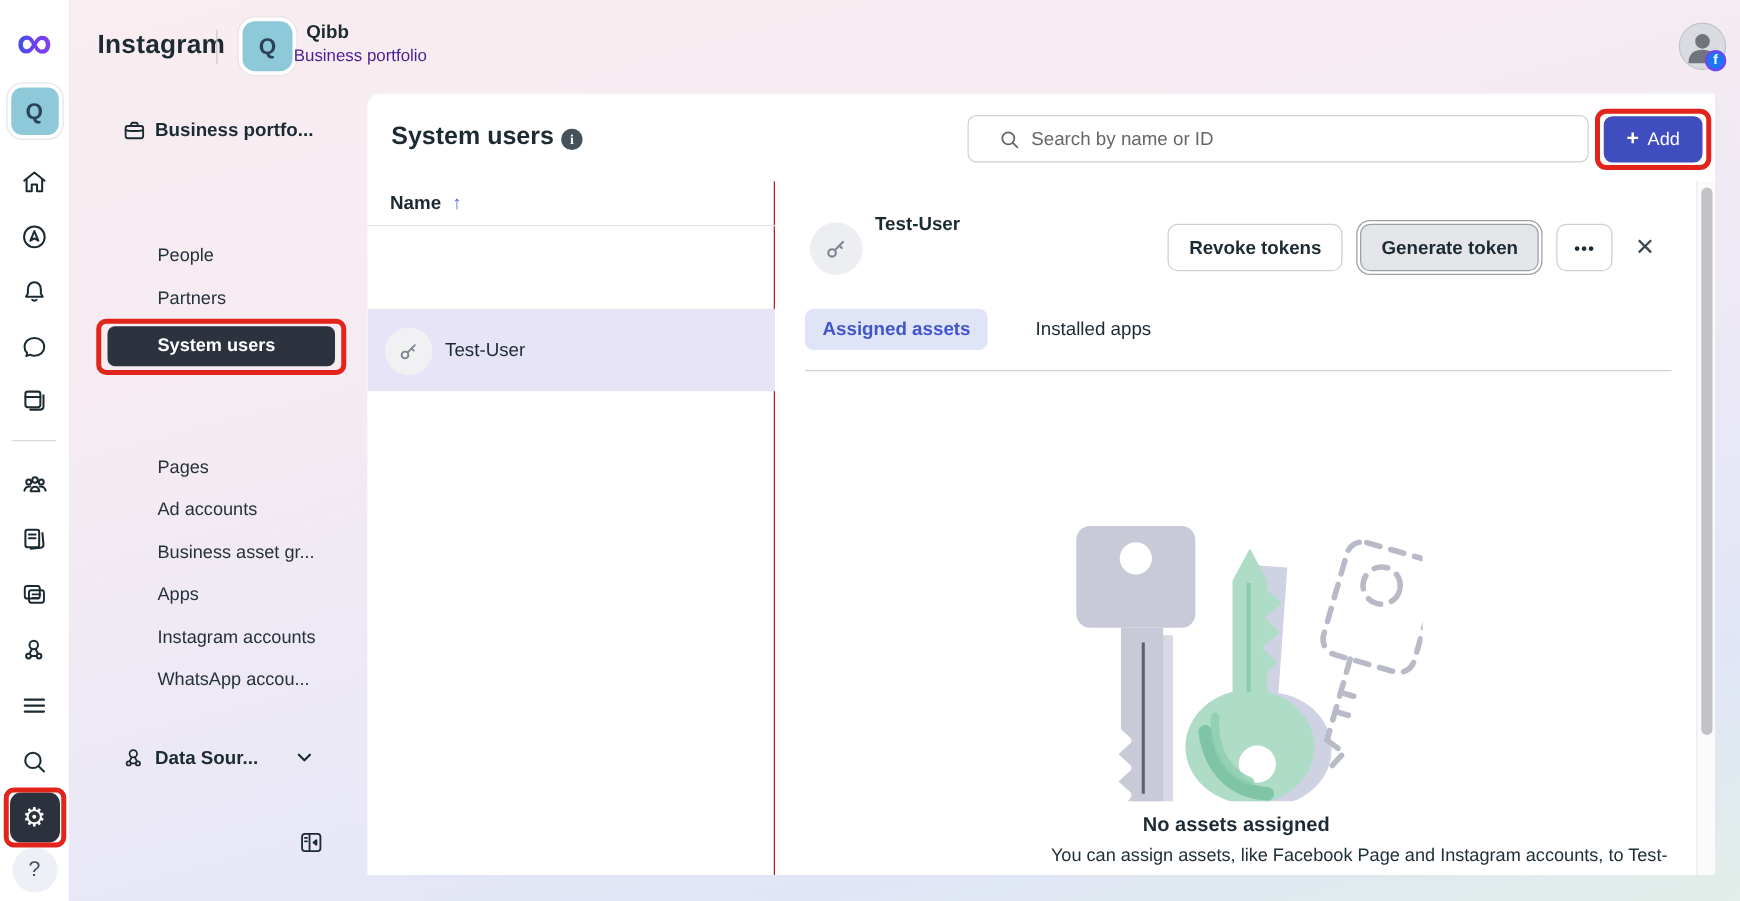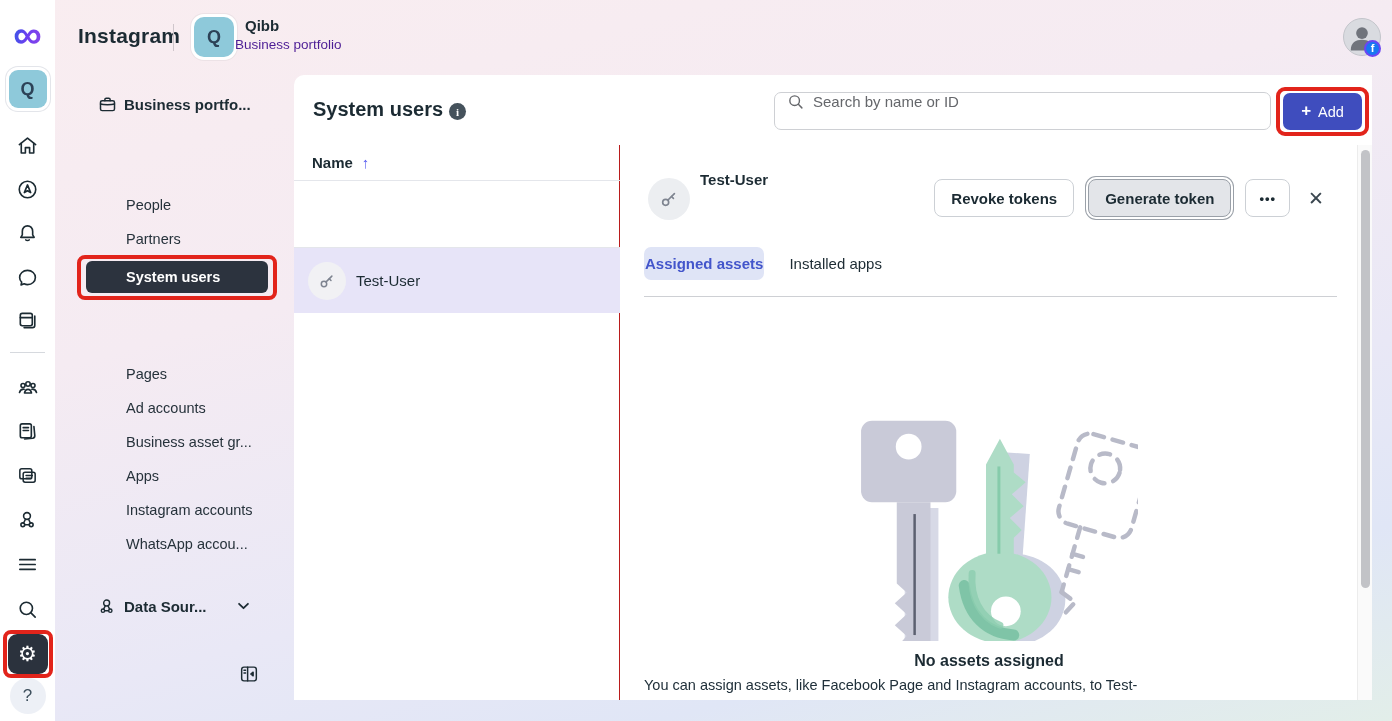--- a/index.html
+++ b/index.html
@@ -53,21 +53,21 @@
   .collapse-btn { position:absolute; left:183px; top:588px; display:flex; }
 
   
   .card { position:absolute; left:294px; top:75px; width:1078px; height:625px; background:#ffffff;
     border-radius:10px 0 0 0; overflow:hidden; z-index:2; }
   .page-heading { position:absolute; left:19px; top:23px; font-size:20px; font-weight:bold; }
   .info-dot { position:absolute; left:155px; top:28px; width:17px; height:17px; border-radius:50%;
     background:#45525c; color:#fff; font-size:11px; font-weight:bold; font-family:"Liberation Serif",serif;
     display:flex; align-items:center; justify-content:center; }
   .searchbox { position:absolute; left:480px; top:17px; width:497px; height:38px;
-    border:1px solid #ced0d4; border-radius:7px; background:#fff; display:flex; padding-left:12px; }
+    border:1px solid #ced0d4; border-radius:7px; background:#fff; display:flex; align-items:center; padding-left:24px; }
   .searchbox .ph { color:#65676b; font-size:15px; margin-left:9px; }
   .add-btn { position:absolute; left:989px; top:18px; width:79px; height:37px; border-radius:7px;
     background:#3f4dbe; color:#ffffff; font-size:14.5px; display:flex; align-items:center; justify-content:center; gap:7px; }
   .add-btn .plus { font-size:17px; font-weight:bold; margin-top:-1px; }
 
   
   .list-pane { position:absolute; left:0; top:70px; width:326px; height:555px; border-right:1px solid #b91c1c; background:#fff; }
   .list-header { position:absolute; left:0; top:0; width:326px; height:36px; border-bottom:1px solid #e4e6eb;
     display:flex; align-items:center; padding-left:18px; }
   .list-header .col { font-size:15px; font-weight:bold; }
@@ -83,27 +83,27 @@
   .detail-avatar { position:absolute; left:354px; top:103px; width:42px; height:42px; border-radius:50%;
     background:#eceef1; display:flex; align-items:center; justify-content:center; }
   .detail-name { position:absolute; left:406px; top:96px; font-size:15px; font-weight:bold; }
   .btn-row { position:absolute; right:44px; top:104px; display:flex; align-items:center; gap:14px; }
   .btn { height:38px; border-radius:8px; background:#fff; border:1px solid #ccd0d5;
     font-size:15px; font-weight:bold; color:#1c2b33; display:flex; align-items:center; justify-content:center; padding:0 16px; }
   .btn.focused { background:#e3e5e9; border:1px solid #9aa0a8; box-shadow:0 0 0 2px #ffffff, 0 0 0 3px #9aa0a8; }
   .btn.more { padding:0 13px; font-size:13px; letter-spacing:1px; }
   .close-x { font-size:19px; color:#3a464f; padding:0 4px; }
   .tabs { position:absolute; left:350px; top:172px; display:flex; align-items:center; gap:24px; }
-  .tab { font-size:15px; padding:8px 1px; border-radius:7px; }
+  .tab { font-size:15px; padding:8px 14px; border-radius:7px; }
   .tab.active { background:#dfe4f6; color:#4355cb; font-weight:bold; }
   .detail-divider { position:absolute; left:350px; top:221px; width:693px; height:1px; background:#ced0d4; }
   .keys-illo { position:absolute; left:544px; top:328px; }
   .empty-title { position:absolute; left:350px; top:577px; width:690px; text-align:center;
     font-size:16px; font-weight:bold; }
-  .empty-desc { position:absolute; left:350px; top:602px; width:690px; text-align:left;
+  .empty-desc { position:absolute; left:350px; top:602px; width:690px; text-align:right;
     font-size:14.5px; color:#20303a; }
 
   
   .scroll-track { position:absolute; left:1063px; top:70px; width:15px; height:555px; background:#fafafa; border-left:1px solid #ececec;}
   .scroll-thumb { position:absolute; left:3px; top:5px; width:9px; height:438px; border-radius:5px; background:#c2c3c7; }
 
   
   .anno { position:absolute; border:4px solid #e2241b; border-radius:8px; z-index:50; pointer-events:none; }
   .anno-sys  { left:77px;  top:255px; width:200px; height:45px; }
   .anno-add  { left:1276px; top:87px; width:93px;  height:49px; border-radius:9px; }

